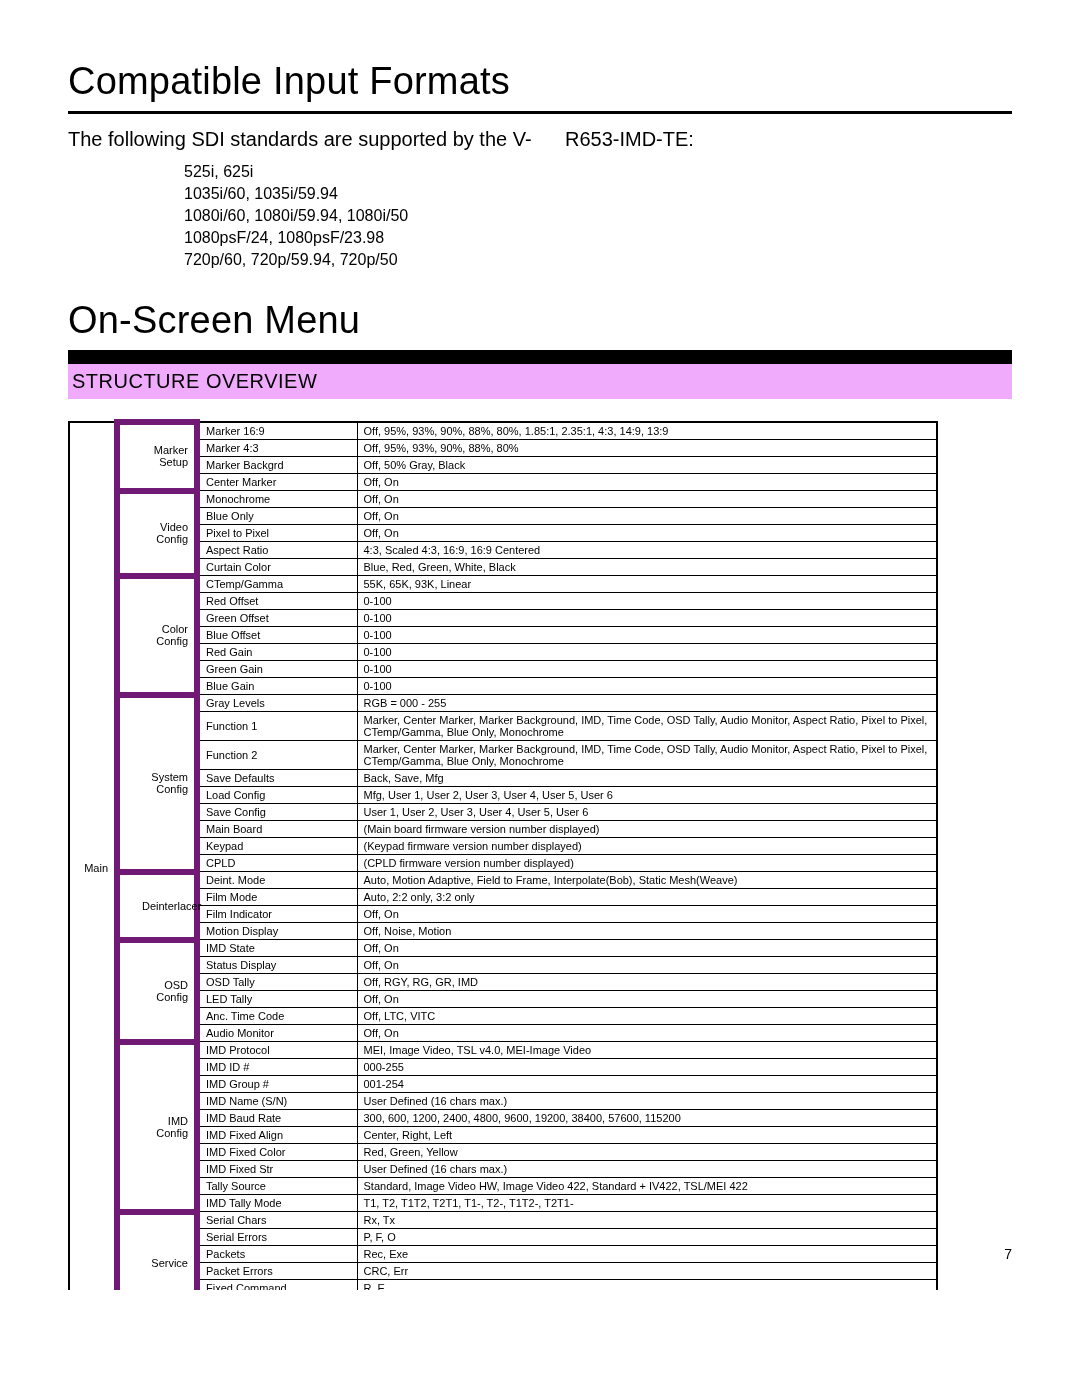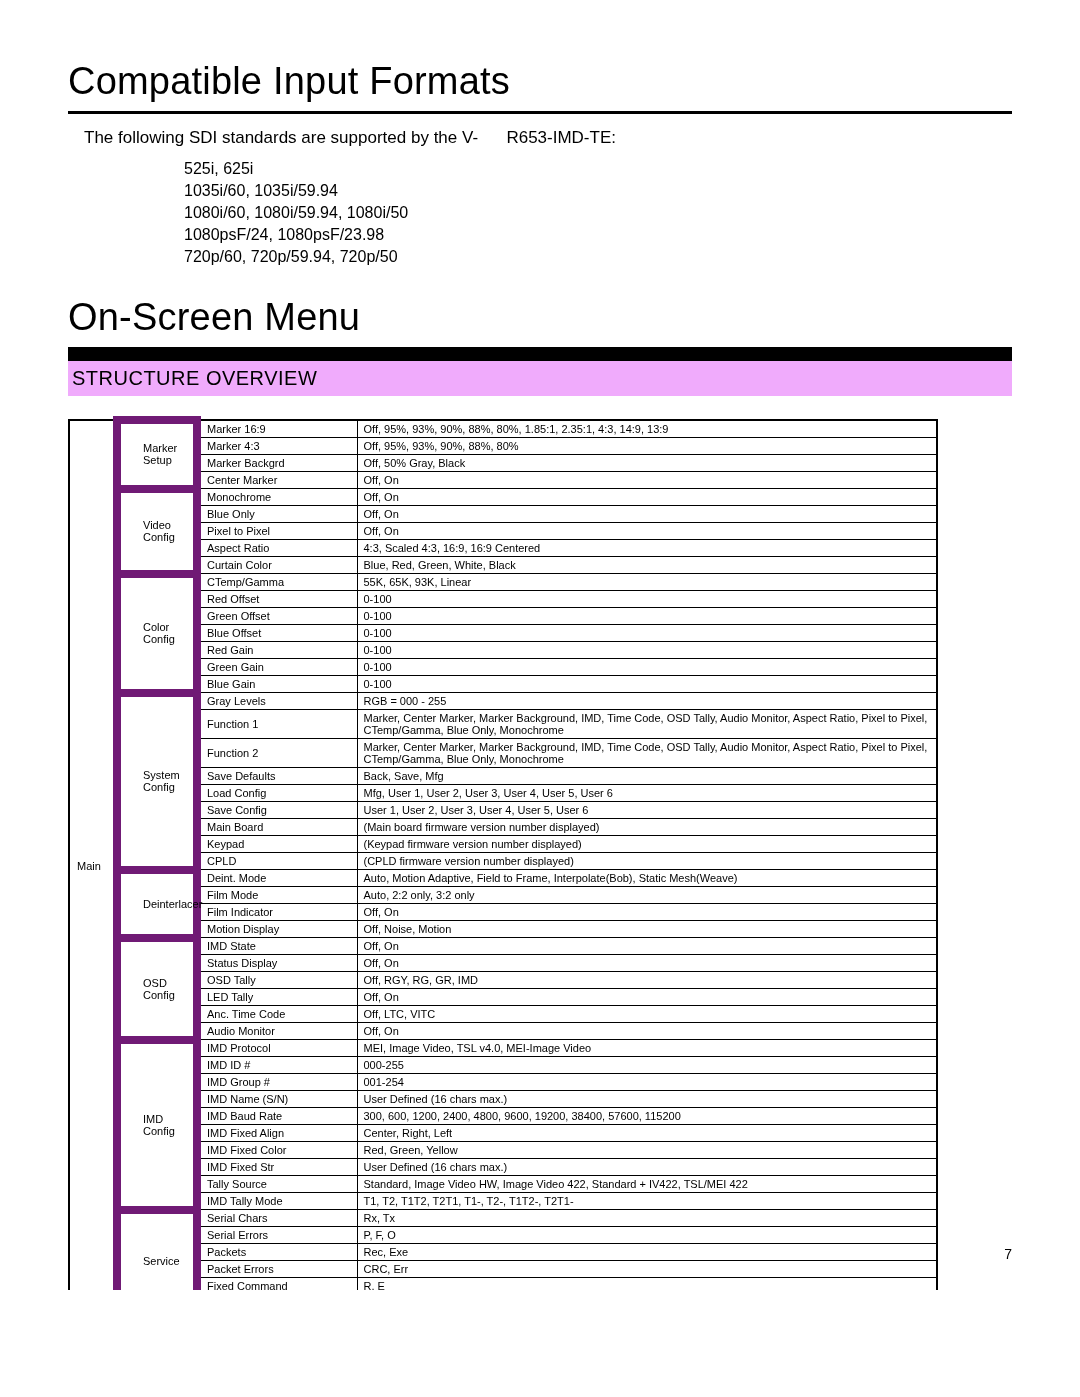--- a/index.html
+++ b/index.html
@@ -21,22 +21,22 @@
     font-size: 38px;
     margin: 0 0 8px 0;
     letter-spacing: 0.2px;
   }
   .hr-thick {
     border: none;
     border-top: 3px solid #000;
     margin: 2px 0 14px 0;
   }
   .intro {
-    font-size: 17px;
-    margin: 6px 0 10px 16px;
+    font-size: 20px;
+    margin: 6px 0 10px 0;
   }
   .formats {
     font-size: 16px;
     margin: 4px 0 28px 116px;
     line-height: 22px;
   }
   h2.sub {
     font-size: 20px;
     font-weight: 400;
     letter-spacing: 0.5px;
@@ -59,26 +59,27 @@
     width: 870px;
     table-layout: fixed;
   }
   table.menu td {
     border: 1px solid #000;
     padding: 2px 6px;
     vertical-align: middle;
   }
   table.menu td.root {
     border: 2px solid #000;
-    text-align: center;
+    text-align: right;
     padding-left: 1px;
   }
   table.menu td.cat {
-    border: 8px solid #701a75;
+    border: 6px solid #701a75;
     padding-left: 22px;
+    text-align: right;
   }
   table.menu col.c0 { width: 48px; }
   table.menu col.c1 { width: 80px; }
   table.menu col.c2 { width: 160px; }
   table.menu col.c3 { }
   .page-num {
     position: absolute;
     bottom: 28px;
     right: 68px;
     font-size: 14px;

